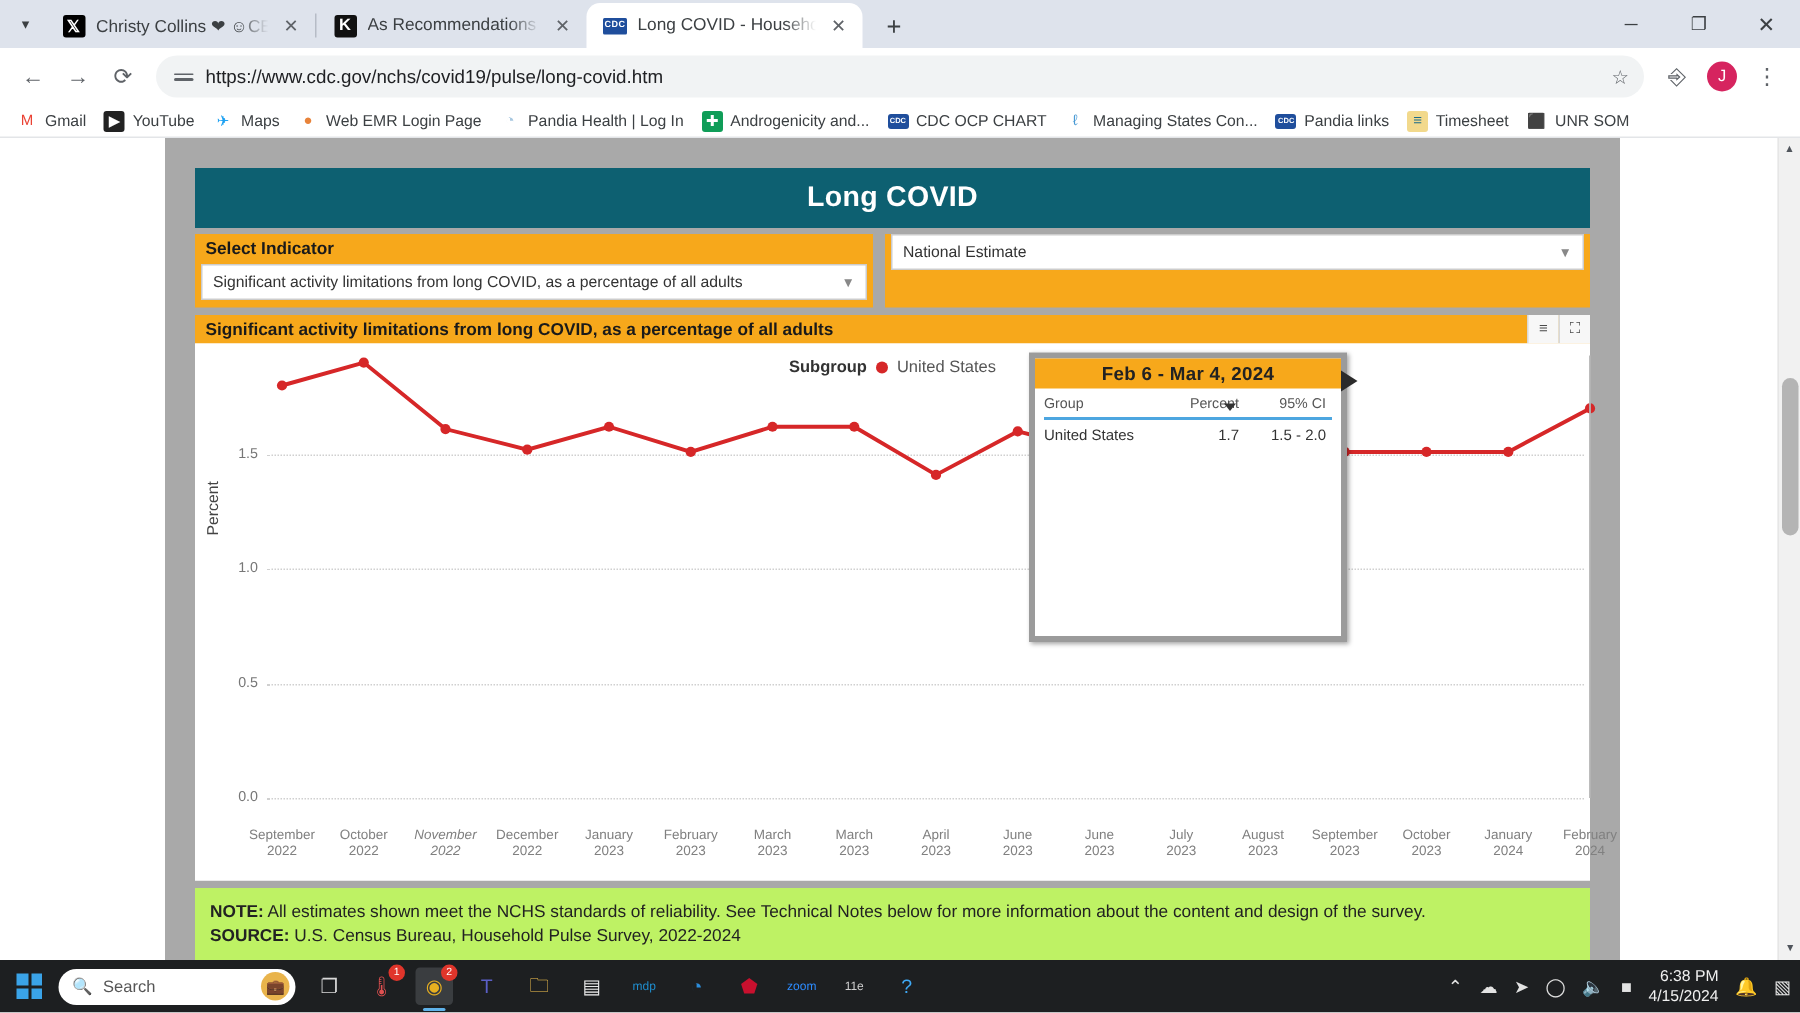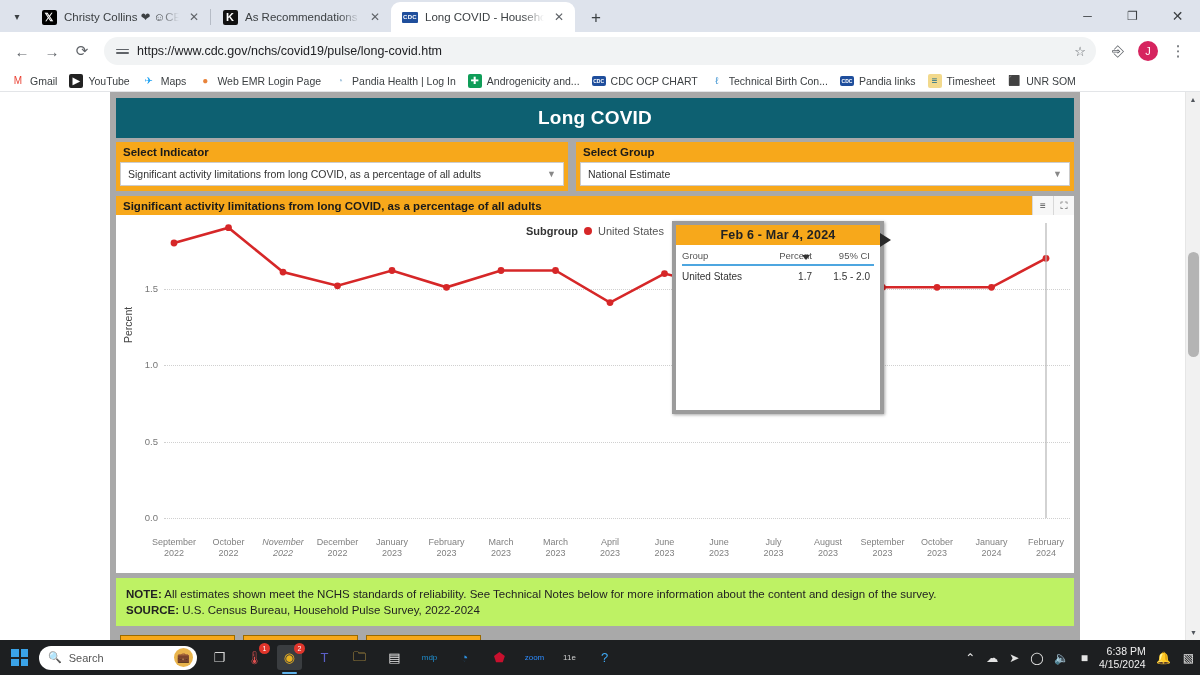--- a/index.html
+++ b/index.html
@@ -62,21 +62,21 @@
   .bookmarks { height: 22px; background: #fff; display: flex; align-items: center; gap: 2px; padding: 0 6px;
                border-bottom: 1px solid #e3e5e8; }
   .bm { display: flex; align-items: center; gap: 5px; padding: 2px 5px; font-size: 10.5px; color: #3c4043;
         white-space: nowrap; border-radius: 3px; }
   .bm-ico { width: 14px; height: 14px; flex: 0 0 14px; display: flex; align-items: center; justify-content: center;
             font-size: 10px; border-radius: 2px; }
 
   
   .viewport { position: relative; height: 548px; background: #fff; overflow: hidden; }
   .pagewrap { position: absolute; left: 110px; top: 0; width: 970px; height: 548px; background: #a9a9a9;
-              padding: 6px; }
+              padding: 20px; }
   .scrollbar { position: absolute; right: 0; top: 0; width: 15px; height: 548px; background: #f1f1f1;
                border-left: 1px solid #e6e6e6; }
   .sb-arrow { height: 15px; display: flex; align-items: center; justify-content: center;
               font-size: 7px; color: #50555c; }
   .sb-arrow.bottom { position: absolute; bottom: 0; width: 15px; }
   .sb-thumb { position: absolute; top: 160px; left: 2px; width: 11px; height: 105px; background: #b4b4b4;
               border-radius: 6px; }
 
   .appheader { background: #0d6071; color: #fff; text-align: center; font-size: 19px; font-weight: bold;
                padding: 9px 0; letter-spacing: .2px; }
@@ -253,21 +253,21 @@
       <div class="bm">
         <span class="bm-ico" style="color: rgb(255, 255, 255); background: rgb(15, 157, 88);">✚</span>
         <span>Androgenicity and...</span>
       </div>
       <div class="bm">
         <span class="bm-ico" style="color: rgb(255, 255, 255); background: rgb(31, 78, 156); font-size: 5px; font-weight: bold; height: 10px;">CDC</span>
         <span>CDC OCP CHART</span>
       </div>
       <div class="bm">
         <span class="bm-ico" style="color: rgb(74, 154, 212); background: rgb(255, 255, 255);">ℓ</span>
-        <span>Technical Birth Con...</span>
+        <span>Managing States Con...</span>
       </div>
       <div class="bm">
         <span class="bm-ico" style="color: rgb(255, 255, 255); background: rgb(31, 78, 156); font-size: 5px; font-weight: bold; height: 10px;">CDC</span>
         <span>Pandia links</span>
       </div>
       <div class="bm">
         <span class="bm-ico" style="color: rgb(26, 107, 138); background: rgb(242, 217, 140);">≡</span>
         <span>Timesheet</span>
       </div>
       <div class="bm">
@@ -284,21 +284,20 @@
 
       <div class="selectrow">
         <div class="selectcard indicator">
           <div class="sel-label">Select Indicator</div>
           <div class="sel-box">
             <span class="sel-value">Significant activity limitations from long COVID, as a percentage of all adults</span>
             <span class="sel-caret">▼</span>
           </div>
         </div>
         <div class="selectcard">
-          <div class="sel-label">Select Group</div>
           <div class="sel-box">
             <span class="sel-value">National Estimate</span>
             <span class="sel-caret">▼</span>
           </div>
         </div>
       </div>
 
       <div class="chartcard">
         <div class="chart-title-bar">
           <div class="chart-title">Significant activity limitations from long COVID, as a percentage of all adults</div>

